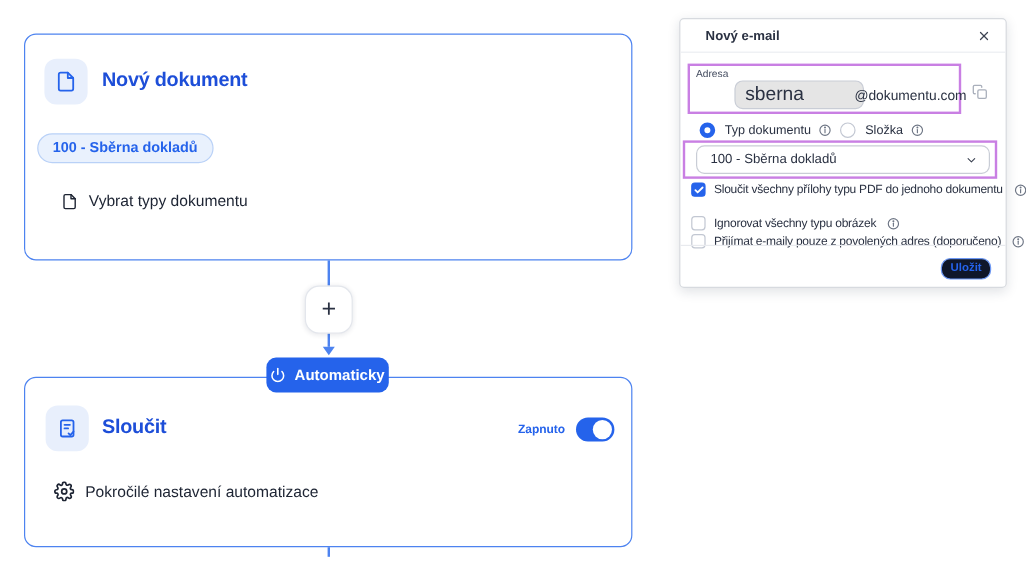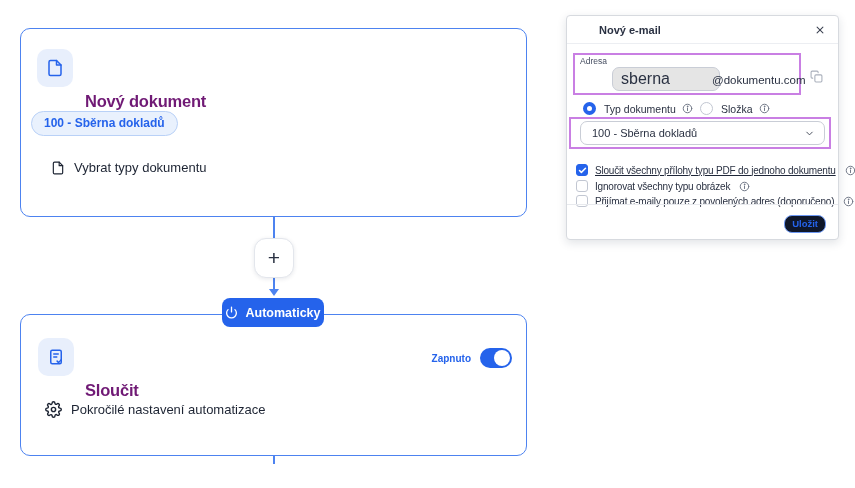--- a/index.html
+++ b/index.html
@@ -9,21 +9,21 @@
 
   
   .node-card { position:absolute; left:20px; width:507px; background:#fff;
     border:1.5px solid #4d83f0; border-radius:10px; }
   .card1 { top:28px; height:189px; }
   .card2 { top:314px; height:142px; }
   .node-icon-box { position:absolute; left:16px; top:20px; width:36px; height:38px;
     background:#e8effc; border-radius:10px; display:flex; align-items:center; justify-content:center; }
   .card2 .node-icon-box { left:17px; top:23px; }
   .node-title { position:absolute; left:64px; top:29px; font-size:16.5px; font-weight:700;
-    color:#701a75; letter-spacing:-0.2px;margin-top:34px; }
+    color:#1d4ed8; letter-spacing:-0.2px; }
   .card2 .node-title { top:32px; }
   .badge { position:absolute; left:10px; top:82px; height:25px; line-height:23px;
     padding:0 12px; background:#e9f1fd; border:1px solid #b9d1f7; border-radius:13px;
     color:#2563eb; font-size:12px; font-weight:700; }
   .action-row { position:absolute; display:flex; align-items:center; gap:9px;
     font-size:13px; color:#1d2433; font-weight:500; cursor:pointer; }
   .card1 .action-row { left:30px; top:131px;justify-content:space-between; }
   .card2 .action-row { left:24px; top:86px; }
 
   
@@ -50,21 +50,21 @@
   .auto-pill { position:absolute; left:222px; top:298px; width:102px; height:29px;
     background:#2563eb; border-radius:8px; color:#fff; display:flex; align-items:center;
     justify-content:center; gap:7px; font-size:12.5px; font-weight:600; z-index:4; cursor:pointer; }
 
   
   .modal { position:absolute; left:566px; top:15px; width:273px; height:225px;
     background:#fff; border:1px solid #d7dadf; border-radius:4px;
     box-shadow:0 3px 10px rgba(25,35,60,.13); z-index:5; }
   .modal-header { position:absolute; left:0; top:0; width:100%; height:28px;
     border-bottom:1px solid #eceef2; }
-  .modal-title { position:absolute; left:19px; top:8px; font-size:11px; font-weight:600; color:#2a3142;padding-left:13px; }
+  .modal-title { position:absolute; left:8px; top:8px; font-size:11px; font-weight:600; color:#2a3142;padding-left:13px; }
   .modal-close { position:absolute; right:10px; top:6px; width:16px; height:16px;
     display:flex; align-items:center; justify-content:center; cursor:pointer; color:#3c4352; }
   .bg-dots { position:absolute; left:686px; top:10px; font-size:10px; color:#c3c6cc; letter-spacing:2px; }
 
   .hl-box { position:absolute; border:2px solid #c97fe3; }
   .hl-address { left:6px; top:37px; width:228px; height:42px; }
   .hl-select { left:2px; top:101px; width:262px; height:32px; }
 
   .field-label { position:absolute; left:13px; top:40px; font-size:8.5px; color:#454d60; }
   .text-input { position:absolute; left:14px; top:51px; width:108px; height:24px;
@@ -85,21 +85,21 @@
     align-items:center; padding:0 9px 0 11px; font-size:11px; color:#2a3142; cursor:pointer; }
   .select-box .sel-text { flex:1; }
 
   .check-row { position:absolute; left:9px; display:flex; align-items:center; gap:7px; white-space:nowrap; }
   .check-row .cb { width:12px; height:12px; border:1.5px solid #c2c7d2; border-radius:3px;
     background:#fff; flex:0 0 auto; display:flex; align-items:center; justify-content:center; cursor:pointer; }
   .check-row .cb.on { background:#2563eb; border-color:#2563eb; }
   .check-row .cb svg { visibility:hidden; }
   .check-row .cb.on svg { visibility:visible; }
   .check-label { font-size:10px; letter-spacing:-0.2px; color:#2a3142; }
-  .crow1 { top:148px;text-decoration:underline; } .crow2 { top:164px; } .crow3 { top:179px; }
+  .crow1 { top:136px; } .crow2 { top:164px; } .crow3 { top:179px; }
 
   .footer-divider { position:absolute; left:0; top:188px; width:100%; border-top:1px solid #e8eaee; }
   .save-btn { position:absolute; right:12px; top:199px; padding:2px 7px 3px;
     font-size:9.5px; font-weight:600; color:#2563eb; background:#0f172a;
     border:1px solid #6d98f3; border-radius:8px; cursor:pointer;
     font-family:"Liberation Sans", sans-serif; }
 
   svg { display:block; }
 </style>
 </head>

